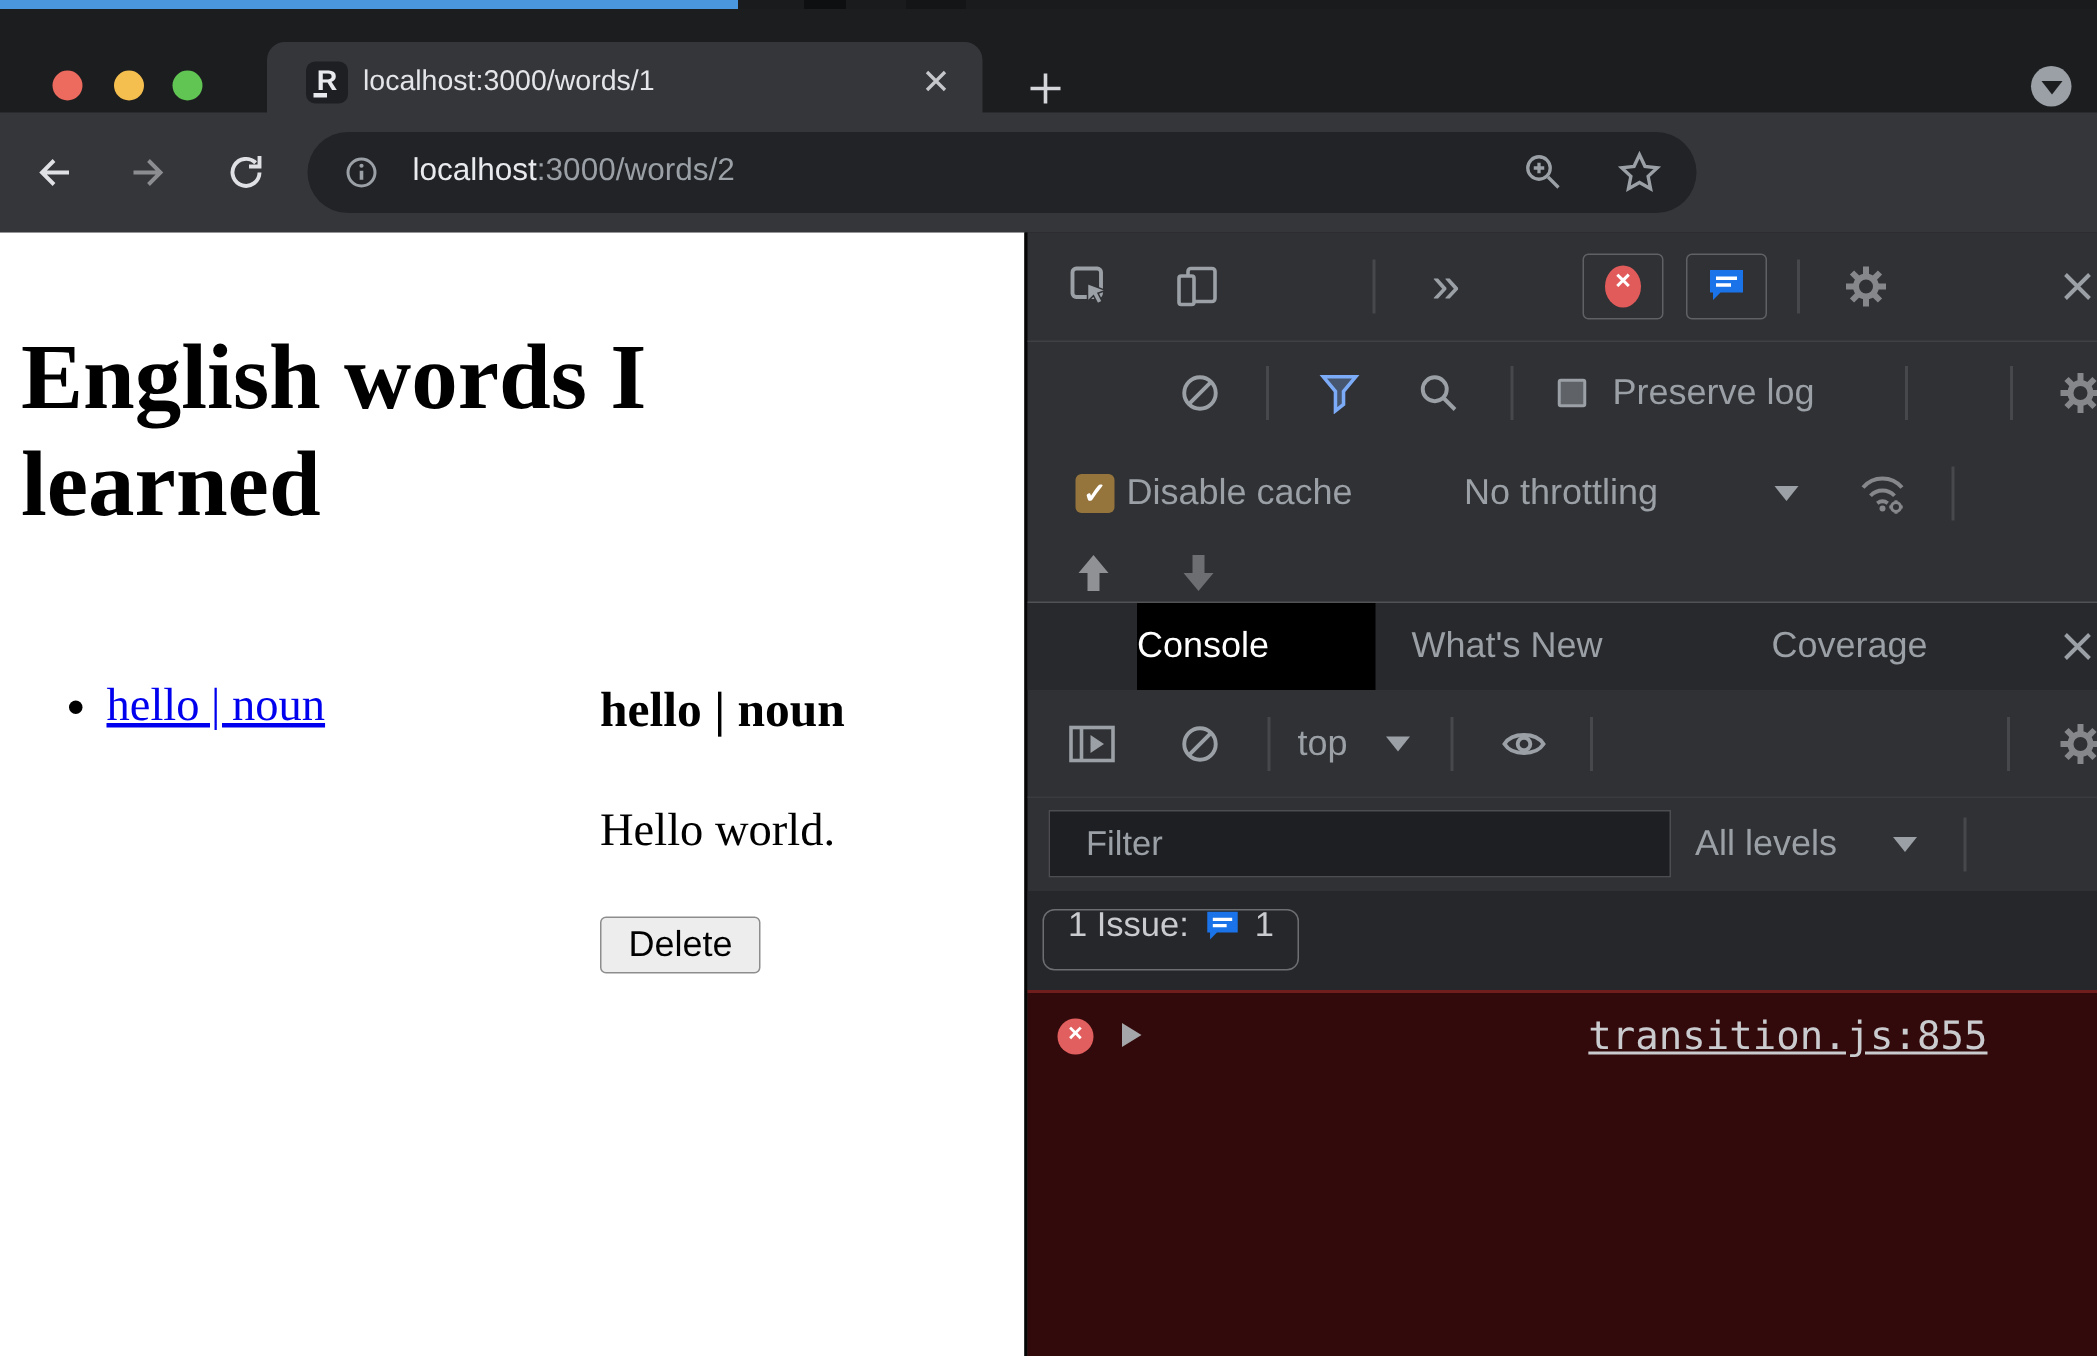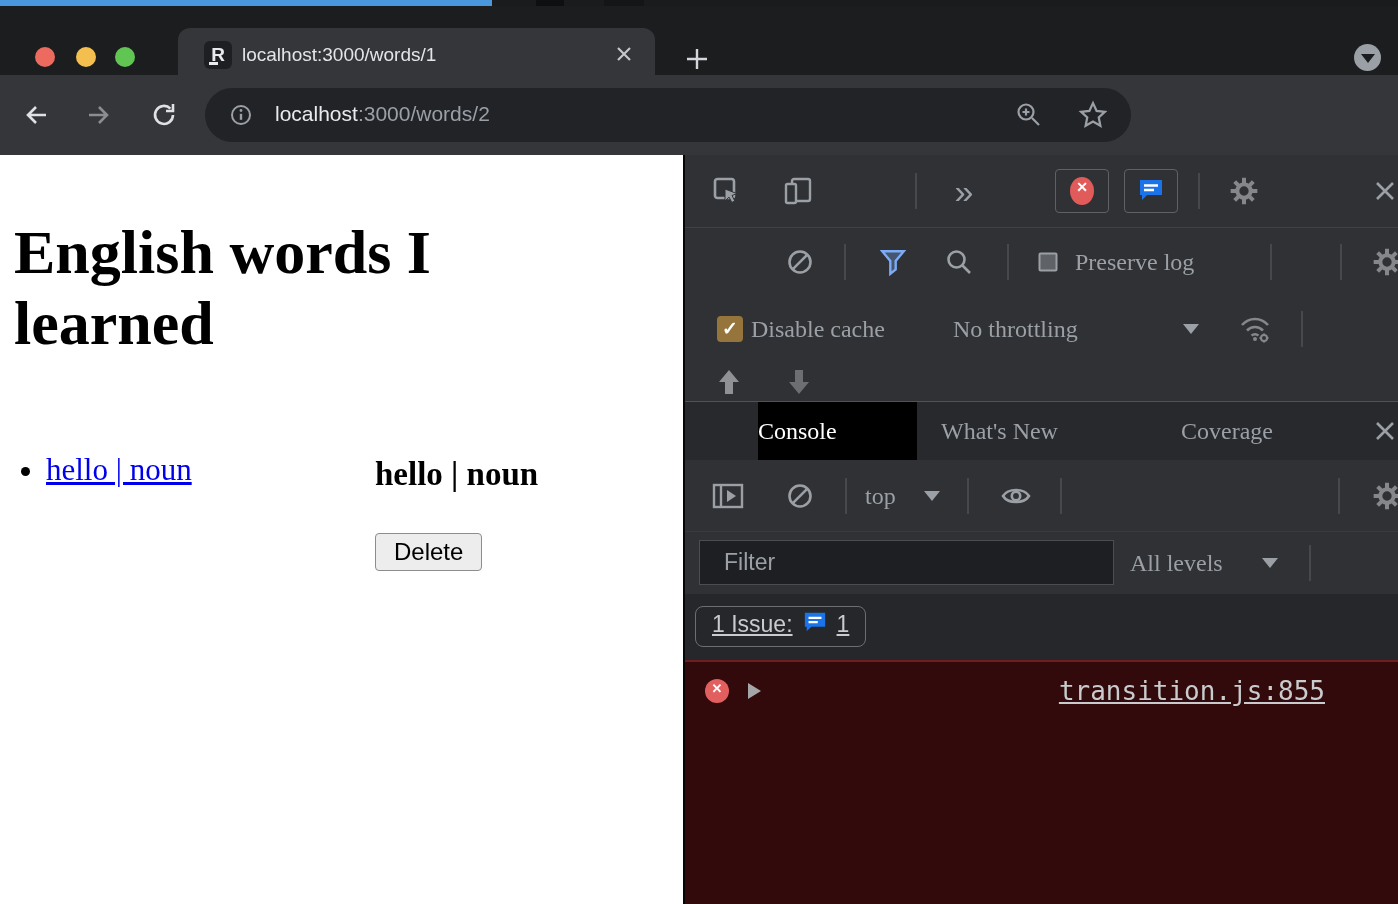--- a/index.html
+++ b/index.html
@@ -42,21 +42,21 @@
   .incog-circle { position:absolute; left:7px; top:7px; width:38px; height:38px; border-radius:50%; background:#f1f3f4; }
   .incog-label { position:absolute; left:56px; top:13px; font-size:21px; color:#e8eaed; }
   .vdots { width:5px; height:5px; border-radius:50%; background:#cfd1d4;
            box-shadow:0 10px 0 #cfd1d4, 0 20px 0 #cfd1d4; }
   .browser-menu { position:absolute; left:1379px; top:110px; }
 
   
   .page { position:absolute; left:0; top:155px; width:683px; height:749px; background:#ffffff;
           font-family:"Liberation Serif",serif; color:#000; }
   .page h1 { font-size:62px; line-height:1.15; font-weight:700; margin:62px 0 0 14px; width:600px; }
-  .content-row { position:relative; margin-top:92px; height:330px; }
+  .content-row { position:relative; margin-top:92px; height:330px;margin-left:25px; }
   .word-list { margin:0; padding-left:46px; }
   .word-list li { font-size:31px; }
   .word-list a { color:#0000ee; text-decoration:underline; }
   .detail { position:absolute; left:375px; top:4px; }
   .detail-title { font-size:33px; font-weight:700; }
   .definition { font-style:italic; font-size:31px; margin-top:52px; }
   .example { font-size:31px; margin-top:42px; }
   .delete-btn { margin-top:40px; font-family:"Liberation Sans",sans-serif; font-size:24px; color:#000;
                 background:#ededed; border:1px solid #8d8d8d; border-radius:4px; padding:4px 18px; cursor:pointer; }
 
@@ -69,21 +69,21 @@
   .r3 { top:140px; height:68px; }
   .r4 { top:208px; height:39px; border-bottom:1px solid #505254; }
   .tabbar { top:247px; height:58px; background:#28292c; }
   .consolebar { top:305px; height:72px; border-bottom:1px solid #3a3b3e; }
   .filterrow { top:377px; height:62px; }
   .issuerow { top:439px; height:66px; background:#26272a; }
   .errorblock { top:505px; height:244px; background:#320a0b; border-top:2px solid #6f1d1d; }
 
   .ic { position:absolute; top:50%; transform:translate(-50%,-50%); }
   .sep { position:absolute; top:50%; transform:translate(-50%,-50%); width:2px; height:36px; background:#47484b; }
-  .lbl { position:absolute; top:50%; transform:translateY(-50%); white-space:nowrap;font-family:Liberation Serif, serif; }
+  .lbl { position:absolute; top:50%; transform:translateY(-50%); white-space:nowrap; }
   .iconbox { position:absolute; top:50%; transform:translate(-50%,-50%); width:54px; height:44px;
              border:1px solid #5f6164; border-radius:4px; }
   .iconbox .ic { left:50%; }
   .chevrons::before { content:"\00BB"; font-size:34px; color:#9aa0a6; }
   .dt-dots { width:5px; height:5px; border-radius:50%; background:#85878b;
              box-shadow:0 9px 0 #85878b, 0 18px 0 #85878b; margin-top:-14px; }
   .err-badge { width:24px; height:28px; border-radius:50%; background:#e25b5b; }
   .err-badge::after { content:"\2715"; position:absolute; left:0; top:2px; width:24px; text-align:center;
                       color:#fff; font-size:14px; font-weight:700; }
   .record-dot { width:27px; height:27px; border-radius:50%; background:#e57373; box-shadow:0 0 6px rgba(229,115,115,.5); }
@@ -96,22 +96,22 @@
   .node-hex { width:38px; height:42px; background:linear-gradient(115deg,#86b95f 25%,#4f8d49 60%,#356f37);
               clip-path:polygon(50% 0,100% 25%,100% 75%,50% 100%,0 75%,0 25%); }
   .console-tab { position:absolute; left:73px; top:0; width:159px; height:58px; background:#000; }
   .console-tab .lbl { left:0; width:159px; text-align:left; color:#fff; }
   .drawer-tab { color:#9aa0a6; cursor:pointer; }
   .filter-input { position:absolute; left:14px; top:8px; width:415px; height:45px; background:#1e1f22;
                   border:1px solid #4c4d50; color:#e8eaed; font-size:23px; padding:0 24px;
                   font-family:"Liberation Sans",sans-serif; }
   .filter-input::placeholder { color:#9aa0a6; }
   .issue-btn { position:absolute; left:10px; top:12px; height:41px; border:1px solid #6c6e71; border-radius:8px;
-               background:transparent; display:flex; align-items:flex-start; gap:9px; padding:4px 16px;
-               color:#c9cbce; font-size:23px; cursor:pointer;text-decoration:underline; }
+               background:transparent; display:flex; align-items:flex-end; gap:9px; padding:16px 16px;
+               color:#c9cbce; font-size:23px; cursor:pointer; }
 
   .error-icon { position:absolute; left:20px; top:17px; width:24px; height:24px; border-radius:50%; background:#e25f5f; }
   .error-icon::after { content:"\2715"; position:absolute; left:0; top:2px; width:24px; text-align:center;
                        color:#fff; font-size:13px; font-weight:700; }
   .error-text { position:absolute; left:63px; top:12px; width:640px;
                 font-family:"DejaVu Sans Mono",monospace; font-size:26px; line-height:33px; color:#f28b82; }
   .error-text .msg { white-space:pre-wrap; }
   .expand-triangle { display:inline-block; width:0; height:0; border-left:13px solid #a4a6a9;
                      border-top:8px solid transparent; border-bottom:8px solid transparent; margin-right:8px; }
   .error-source { position:absolute; right:75px; top:14px; font-family:"DejaVu Sans Mono",monospace;
@@ -203,20 +203,21 @@
   <div class="page">
     <h1>English words I learned</h1>
     <div class="content-row">
       <ul class="word-list">
         <li>
           <a href="#">hello | noun</a>
         </li>
       </ul>
       <div class="detail">
         <div class="detail-title">hello | noun</div>
+        <div class="example">Hello world.</div>
         <button class="delete-btn">Delete</button>
       </div>
     </div>
   </div>
 
   <div class="devtools">
 
     <div class="dt-row r1">
       <span class="ic" style="left:42px">
         <svg width="30" height="30" viewBox="0 0 30 30">
@@ -294,21 +295,21 @@
               <path d="M12 2v4 M12 18v4 M2 12h4 M18 12h4 M5 5l2.8 2.8 M16.2 16.2 L19 19 M19 5l-2.8 2.8 M7.8 16.2 L5 19"></path>
             </g>
             <circle cx="12" cy="12" r="2" fill="#303134"></circle>
           </svg>
       </span>
     </div>
 
     <div class="dt-row r3">
       <span class="ic checkbox-checked" style="left:45px"></span>
       <span class="lbl" style="left:66px">Disable cache</span>
-      <span class="lbl" style="left:268px">No throttling</span>
+      <span class="lbl" style="left:291px">No throttling</span>
       <span class="ic caret" style="left:506px"></span>
       <span class="ic" style="left:570px">
         <svg width="34" height="30" viewBox="0 0 34 30">
             <g fill="none" stroke="#85878b" stroke-width="2.6">
               <path d="M4 11 a17 17 0 0 1 26 0"></path>
               <path d="M9 16.5 a11 11 0 0 1 16 0"></path>
               <path d="M13.5 21.5 a6 6 0 0 1 7 0"></path>
             </g>
             <circle cx="17" cy="25" r="2" fill="#85878b"></circle>
             <g stroke="#85878b" stroke-width="2">

